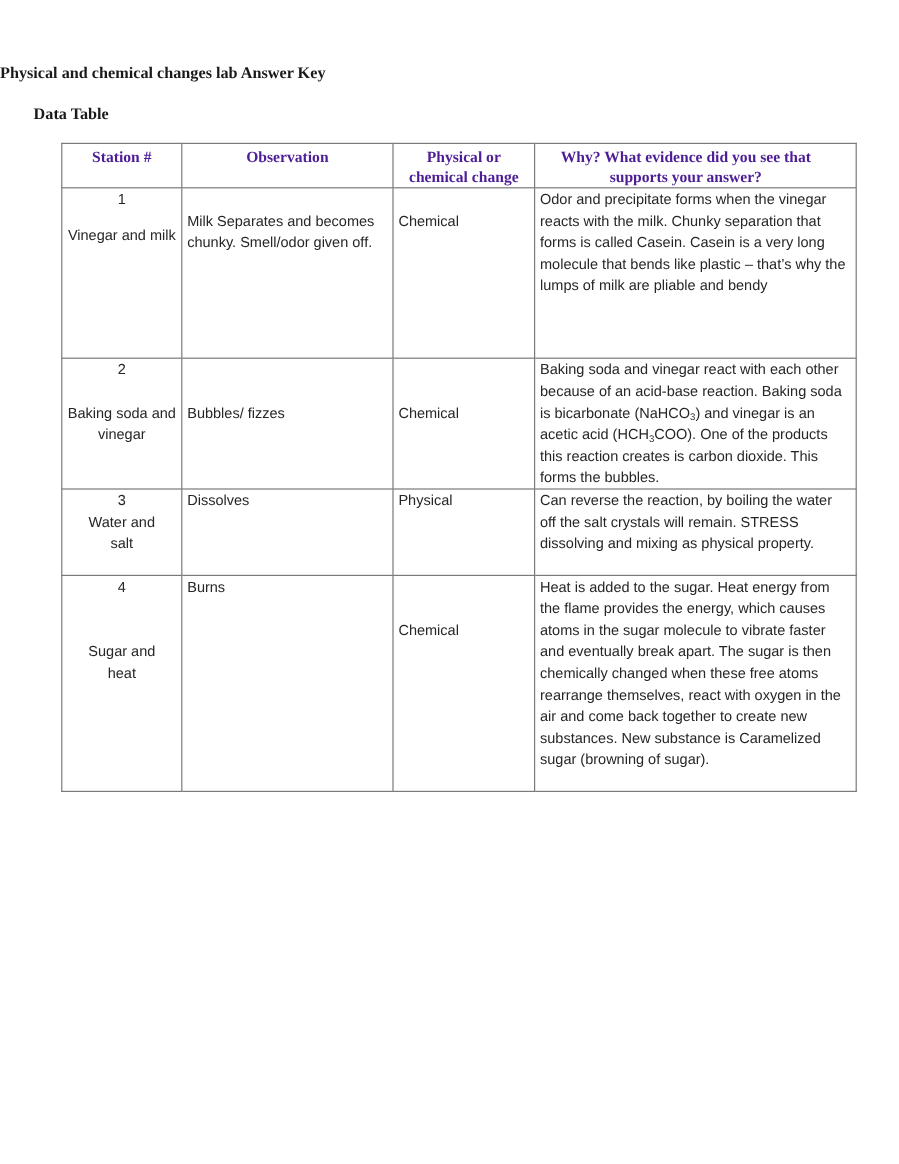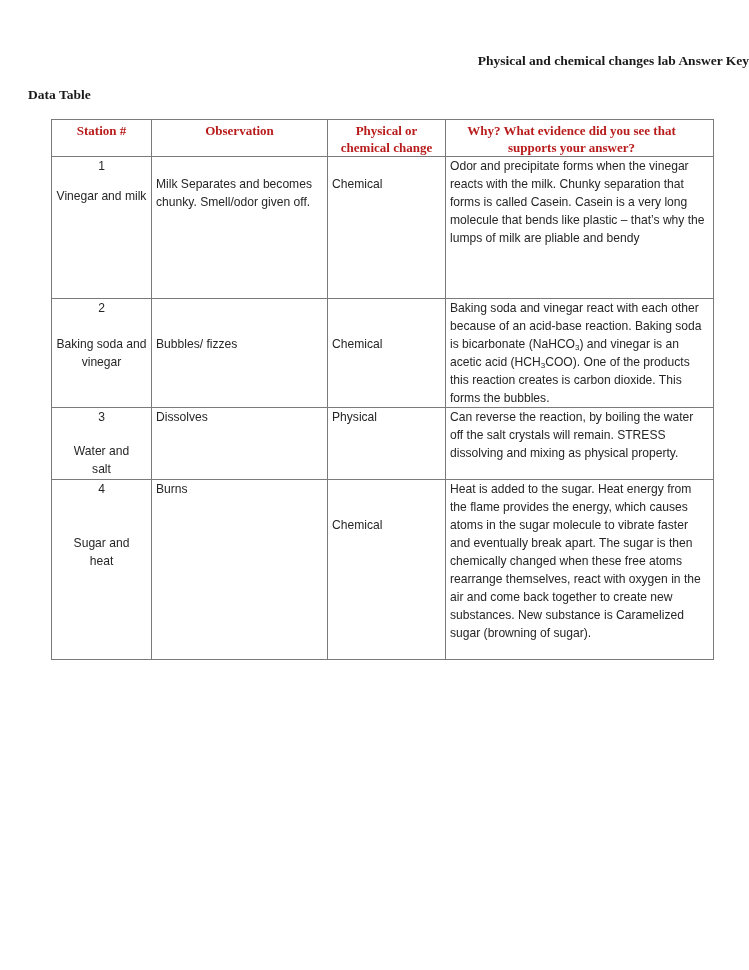--- a/index.html
+++ b/index.html
@@ -1,35 +1,35 @@
 <!DOCTYPE html>
 <html><head>
 <meta charset="utf-8">
 <style>
   html, body { margin: 0; padding: 0; background: #ffffff; }
   body { width: 749px; height: 970px; position: relative; overflow: hidden; color: #1a1a1a; }
   .title {
-    position: absolute; left: 0; width: 749px; top: 53px; text-align: right;
+    position: absolute; left: 0; width: 749px; top: 53px; text-align: left;
     font-family: "Liberation Serif", serif; font-weight: bold; font-size: 13.5px;
   }
   .section {
     position: absolute; left: 28px; top: 87px;
     font-family: "Liberation Serif", serif; font-weight: bold; font-size: 13.5px;
   }
   table.data {
     position: absolute; left: 51px; top: 119px; width: 662px;
     border-collapse: collapse; table-layout: fixed;
     font-family: "Liberation Sans", sans-serif; font-size: 12.1px; line-height: 18px;
   }
   table.data th, table.data td {
     border: 1px solid #7a7a7a; vertical-align: top; padding: 0 4px; color: #262626;
   }
   table.data th {
     font-family: "Liberation Serif", serif; font-weight: bold; font-size: 13px;
-    line-height: 17px; text-align: center; padding-top: 2px; color: #b91c1c;
+    line-height: 17px; text-align: center; padding-top: 2px; color: #4c1d95;
   }
   col.c1 { width: 100px; }
   col.c2 { width: 176px; }
   col.c3 { width: 118px; }
   col.c4 { width: 268px; }
   td.station { text-align: center; }
   .num, .sname { display: block; }
   sub { font-size: 8px; line-height: 0; vertical-align: baseline; position: relative; top: 2px; }
 </style>
 </head>
@@ -79,21 +79,21 @@
         </td>
       <td>
           <div style="margin-top:36px;">Chemical</div>
         </td>
       <td><span>Baking soda and vinegar react with each other because of an acid-base reaction. Baking soda is bicarbonate (NaHCO</span><sub>3</sub><span>) and vinegar is an acetic acid (HCH</span><sub>3</sub><span>COO). One of the products this reaction creates is carbon dioxide. This forms the bubbles.</span></td>
     </tr>
 
     <tr style="height:72px;">
       <td class="station">
         <span class="num">3</span>
-        <span class="sname" style="margin-top:16px;padding:0 14px;text-align:center;">Water and salt</span>
+        <span class="sname" style="margin-top:0;padding:0 14px;text-align:center;">Water and salt</span>
       </td>
       <td>Dissolves</td>
       <td>Physical</td>
       <td>Can reverse the reaction, by boiling the water off the salt crystals will remain. STRESS dissolving and mixing as physical property.</td>
     </tr>
 
     <tr style="height:180px;">
       <td class="station">
         <span class="num">4</span>
         <span class="sname" style="margin-top:36px;padding:0 14px;">Sugar and heat</span>

